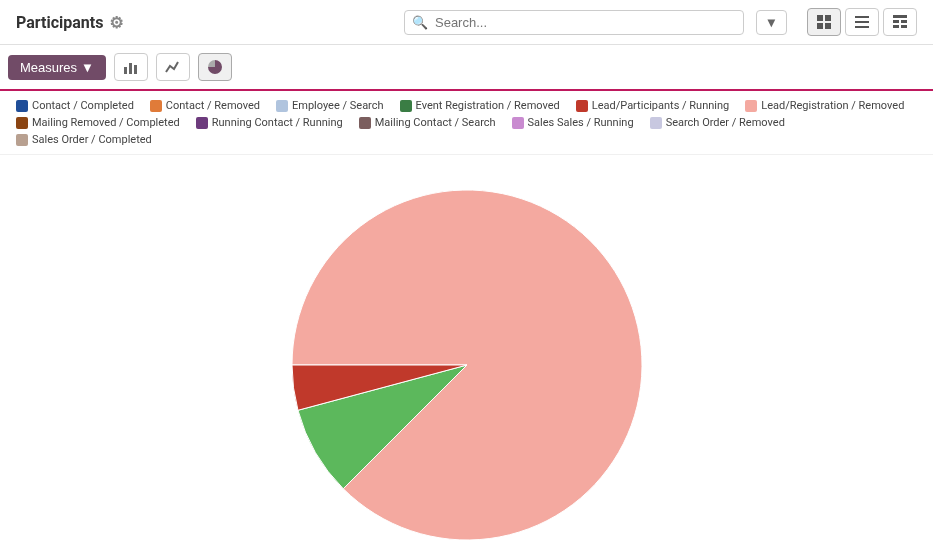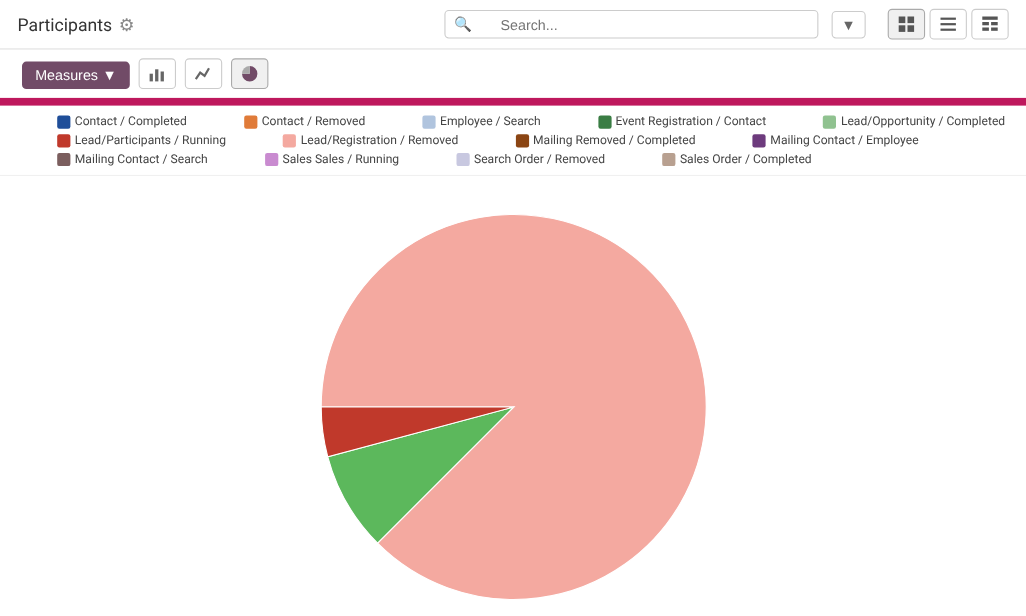--- a/index.html
+++ b/index.html
@@ -1,37 +1,37 @@
 <!DOCTYPE html>
 <html><head>
   <meta charset="utf-8">
   <style>
     * { box-sizing: border-box; margin: 0; padding: 0; }
     body { font-family: -apple-system, BlinkMacSystemFont, 'Segoe UI', Roboto, sans-serif; background: #fff; color: #333; font-size: 13px; }
 
     .top-bar {
       display: flex; align-items: center; padding: 8px 16px; border-bottom: 1px solid #e0e0e0; gap: 12px;
     }
-    .page-title { font-size: 16px; font-weight: 400; color: #333; display: flex; align-items: center; gap: 6px; }
+    .page-title { font-size: 16px; font-weight: 700; color: #333; display: flex; align-items: center; gap: 6px; }
     .gear-icon { color: #888; cursor: pointer; }
     .search-container { flex: 1; display: flex; align-items: center; border: 1px solid #ccc; border-radius: 4px; padding: 4px 8px; gap: 6px; max-width: 340px; margin-left: auto; }
-    .search-container input { border: none; outline: none; font-size: 13px; color: #666; width: 100%; margin-left: 20px; }
+    .search-container input { border: none; outline: none; font-size: 13px; color: #666; width: 100%; }
     .search-icon { color: #999; }
     .dropdown-arrow { border: 1px solid #ccc; border-radius: 4px; padding: 4px 8px; cursor: pointer; color: #666; background: #fff; }
     .view-buttons { display: flex; gap: 4px; margin-left: 8px; }
     .view-btn { border: 1px solid #ccc; border-radius: 4px; padding: 5px 8px; cursor: pointer; background: #fff; color: #555; display: flex; align-items: center; justify-content: center; }
     .view-btn.active { border-color: #aaa; background: #f0f0f0; }
 
-    .toolbar { display: flex; align-items: flex-end; padding: 8px 20px; border-bottom: 7px solid #be185d; gap: 8px; }
+    .toolbar { display: flex; align-items: center; padding: 8px 8px; border-bottom: 2px solid #be185d; gap: 8px; }
     .measures-btn { background: #714B67; color: #fff; border: none; border-radius: 4px; padding: 5px 12px; cursor: pointer; font-size: 13px; display: flex; align-items: center; gap: 4px; }
     .chart-type-btn { border: 1px solid #ccc; border-radius: 4px; padding: 5px 8px; cursor: pointer; background: #fff; color: #555; display: flex; align-items: center; justify-content: center; }
     .chart-type-btn.active { background: #f0f0f0; border-color: #aaa; }
 
     .legend-area { padding: 8px 16px; display: flex; flex-wrap: wrap; gap: 4px 16px; border-bottom: 1px solid #f0f0f0; }
-    .legend-item { display: flex; align-items: center; gap: 4px; font-size: 11px; color: #444; margin-left: 36px; }
+    .legend-item { display: flex; align-items: center; gap: 4px; font-size: 11px; color: #444; }
     .legend-dot { width: 12px; height: 12px; border-radius: 2px; flex-shrink: 0; }
 
     .chart-area { display: flex; justify-content: center; align-items: center; padding: 20px; flex: 1; }
   </style>
 </head>
 <body>
 
 <div class="top-bar">
   <div class="page-title">
     <span>Participants</span>
@@ -103,41 +103,37 @@
     <div class="legend-item">
       <div class="legend-dot" style="background:#e07b39"></div>
       <span>Contact / Removed</span>
     </div>
     <div class="legend-item">
       <div class="legend-dot" style="background:#b0c4de"></div>
       <span>Employee / Search</span>
     </div>
     <div class="legend-item">
       <div class="legend-dot" style="background:#3a7d44"></div>
-      <span>Event Registration / Contact</span>
-    </div>
-    <div class="legend-item">
-      <div class="legend-dot" style="background:#90c290"></div>
-      <span>Lead/Opportunity / Completed</span>
+      <span>Event Registration / Removed</span>
     </div>
     <div class="legend-item">
       <div class="legend-dot" style="background:#c0392b"></div>
       <span>Lead/Participants / Running</span>
     </div>
     <div class="legend-item">
       <div class="legend-dot" style="background:#f4a9a0"></div>
       <span>Lead/Registration / Removed</span>
     </div>
     <div class="legend-item">
       <div class="legend-dot" style="background:#8B4513"></div>
       <span>Mailing Removed / Completed</span>
     </div>
     <div class="legend-item">
       <div class="legend-dot" style="background:#6d3b7d"></div>
-      <span>Mailing Contact / Employee</span>
+      <span>Running Contact / Running</span>
     </div>
     <div class="legend-item">
       <div class="legend-dot" style="background:#7b5e5e"></div>
       <span>Mailing Contact / Search</span>
     </div>
     <div class="legend-item">
       <div class="legend-dot" style="background:#c98bd0"></div>
       <span>Sales Sales / Running</span>
     </div>
     <div class="legend-item">

